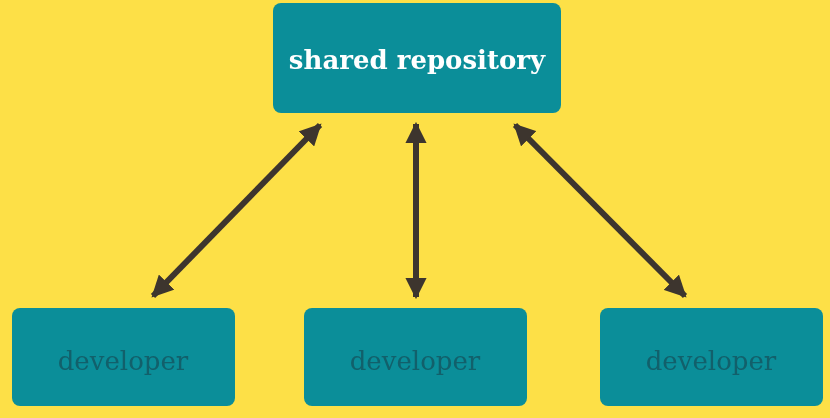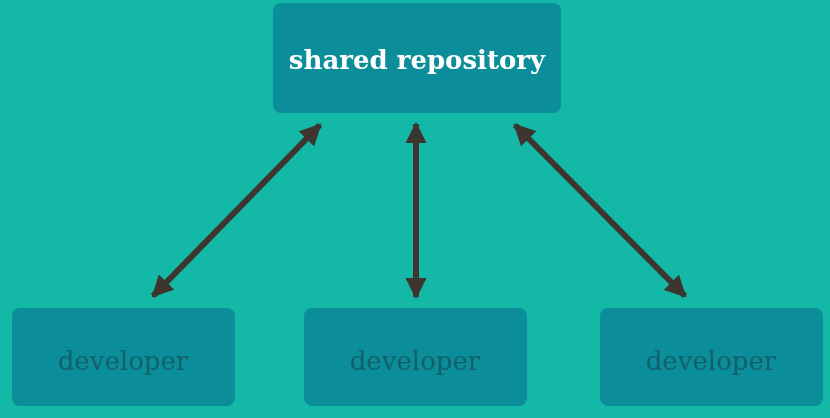--- a/index.html
+++ b/index.html
@@ -5,21 +5,21 @@
   html, body {
     margin: 0;
     padding: 0;
     background: #ffffff;
     font-family: "DejaVu Serif", "Liberation Serif", serif;
   }
   .canvas-wrap {
     position: relative;
     width: 830px;
     height: 418px;
-    background: #14b8a6;
+    background: #fde047;
     overflow: hidden;
   }
   svg { display: block; }
   .node-label {
     font-family: "DejaVu Serif", "Liberation Serif", serif;
     text-anchor: middle;
   }
   .repo-label {
     font-size: 26px;
     font-weight: bold;

